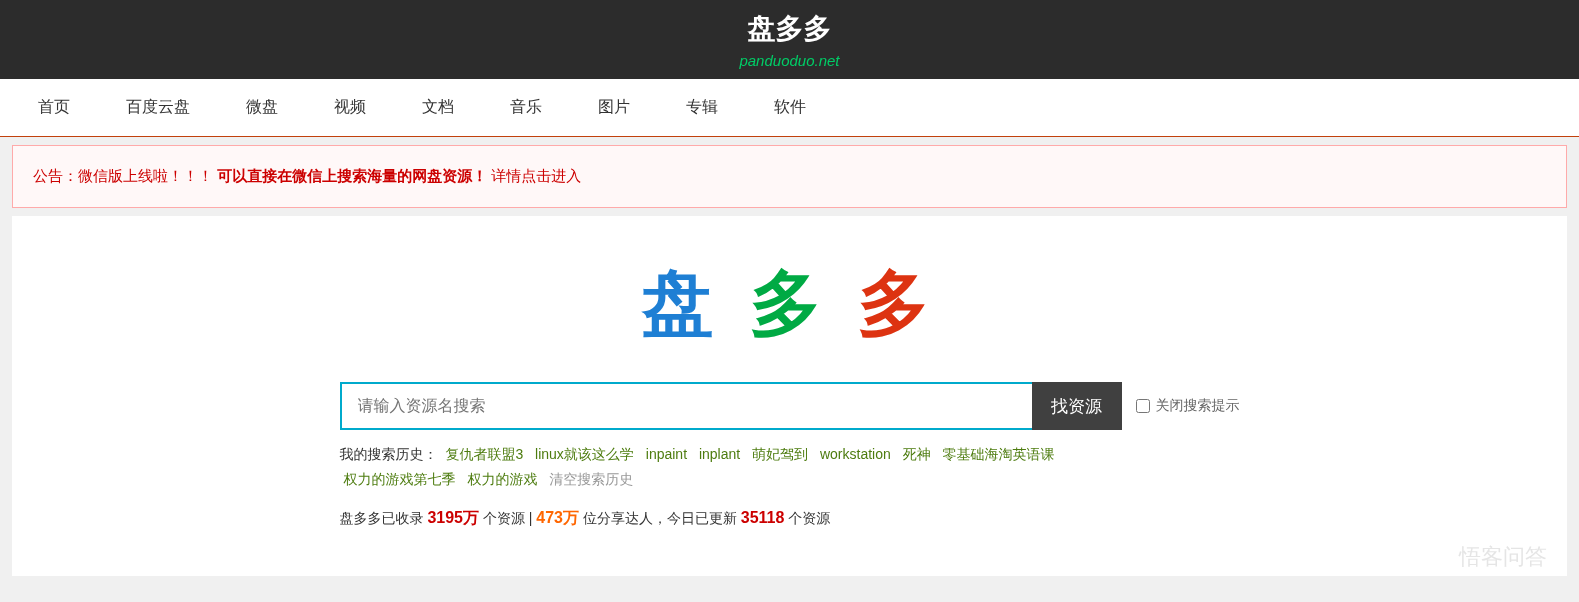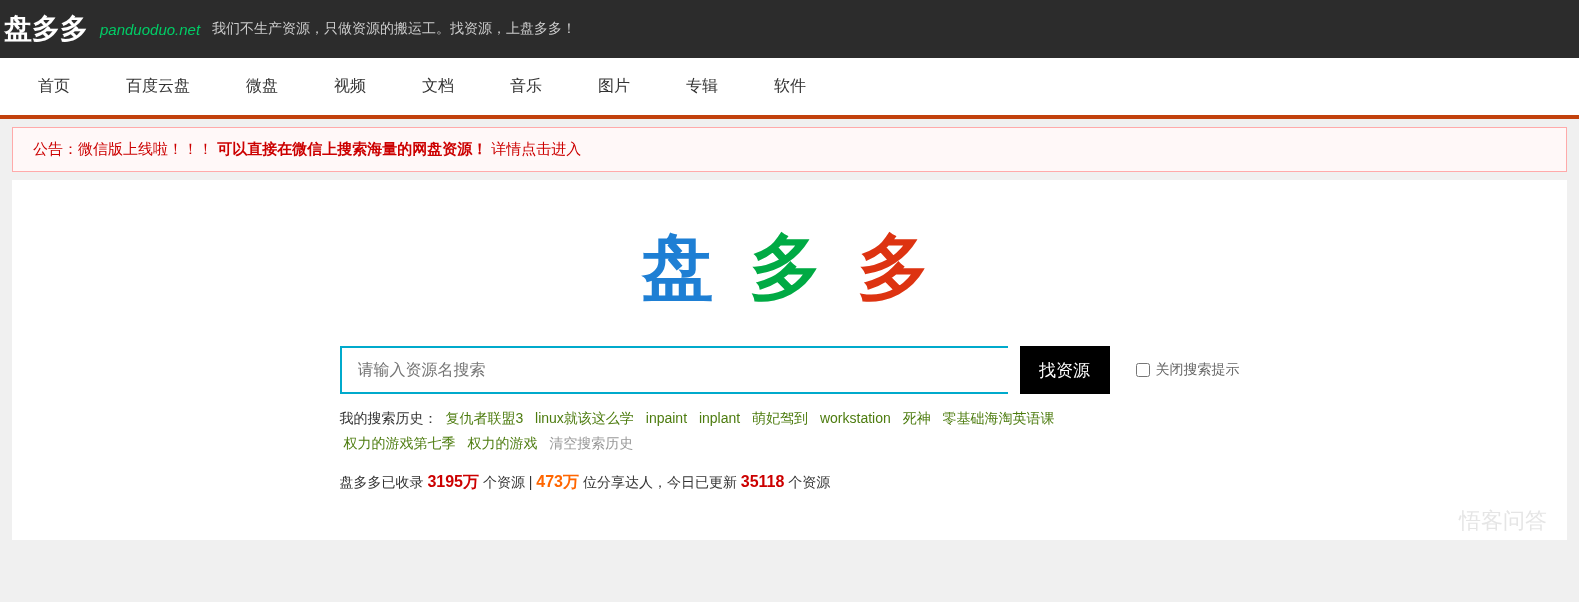--- a/index.html
+++ b/index.html
@@ -4,58 +4,59 @@
   <style>
     * { margin: 0; padding: 0; box-sizing: border-box; }
     body { font-family: "Microsoft YaHei", "SimHei", Arial, sans-serif; background: #f0f0f0; width: 1579px; }
 
     
     #header {
       background: #2c2c2c;
       padding: 10px 4px;
       display: flex;
       align-items: center;
-      gap: 12px;
+      gap: 4px;
+      flex-direction: column;
     }
     #header .site-title {
       font-size: 28px;
       font-weight: bold;
       color: white;
     }
     #header .site-domain {
       font-size: 15px;
       color: #00cc66;
       font-style: italic;
     }
     #header .site-slogan {
       font-size: 14px;
       color: #cccccc;
     }
 
     
     #nav {
       background: #ffffff;
-      border-bottom: 4px solid #c2410c;
+      border-bottom: 1px solid #c2410c;
       display: flex;
       align-items: center;
       padding: 0 10px;
     }
     #nav .nav-item {
       padding: 18px 28px;
       font-size: 16px;
       color: #333;
       cursor: pointer;
       white-space: nowrap;
     }
 
     
     #announcement {
       background: #fff8f8;
       border: 1px solid #ffaaaa;
-      padding: 12px 20px;
+      padding: 21px 20px;
       margin: 8px 12px;
       font-size: 15px;
       color: #cc0000;
       cursor: pointer;
     }
     #announcement span.highlight {
       font-weight: bold;
     }
 
     
@@ -78,38 +79,38 @@
       margin-bottom: 30px;
     }
     .logo-pan { color: #1e7fd4; }
     .logo-duo1 { color: #00aa44; }
     .logo-duo2 { color: #dd3311; }
 
     
     .search-container {
       display: flex;
       align-items: center;
-      gap: 12px;
+      gap: 0;
       width: 900px;
     }
     .search-input {
       flex: 1;
       height: 48px;
       border: 2px solid #00aacc;
       border-right: none;
       padding: 0 16px;
       font-size: 16px;
       color: #999;
       outline: none;
       font-family: inherit;
     }
     .search-button {
       width: 90px;
       height: 48px;
-      background: #000000;
+      background: #404040;
       color: white;
       font-size: 17px;
       border: none;
       cursor: pointer;
       font-family: inherit;
       white-space: nowrap;
     }
     .search-tip {
       display: flex;
       align-items: center;
@@ -173,21 +174,20 @@
       font-size: 22px;
       opacity: 0.5;
     }
   </style>
 </head>
 <body>
 
 <div id="header">
   <span class="site-title">盘多多</span>
   <span class="site-domain">panduoduo.net</span>
-  <span class="site-slogan">我们不生产资源，只做资源的搬运工。找资源，上盘多多！</span>
 </div>
 
 <div id="nav">
   <div class="nav-item">首页</div>
   <div class="nav-item">百度云盘</div>
   <div class="nav-item">微盘</div>
   <div class="nav-item">视频</div>
   <div class="nav-item">文档</div>
   <div class="nav-item">音乐</div>
   <div class="nav-item">图片</div>

